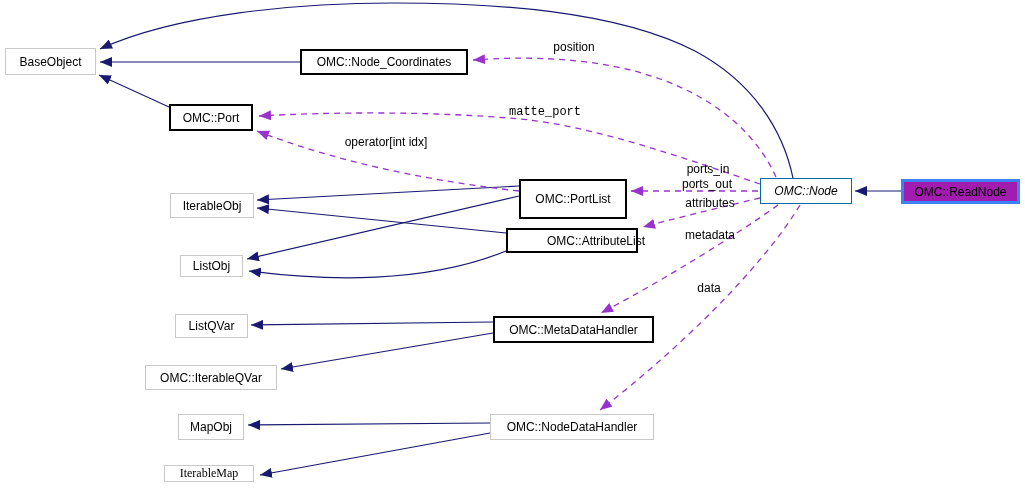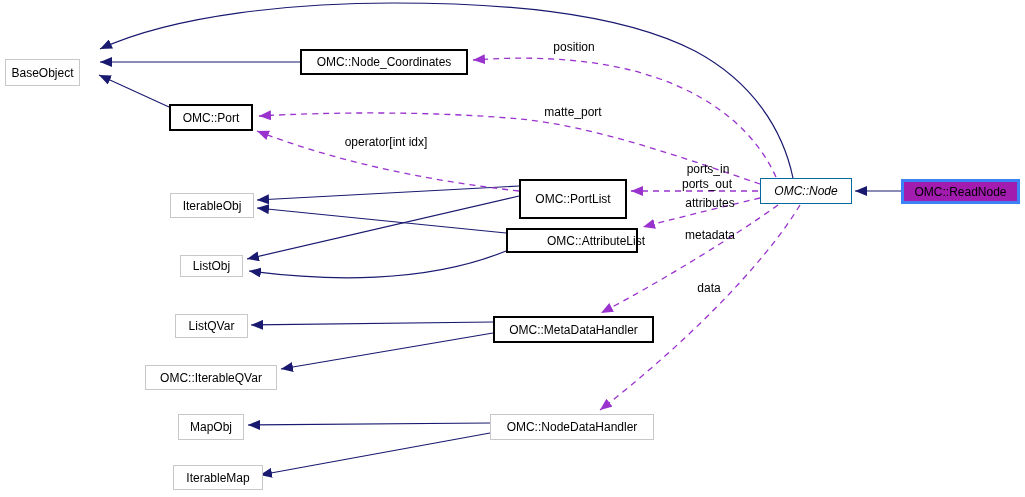--- a/index.html
+++ b/index.html
@@ -66,38 +66,38 @@
       <path d="M 776,177 C 756,133 716,99 660,79 C 600,57 527,56 473,60" marker-end="url(#mpurple)"></path>
       <path d="M 760,184 C 690,160 595,126 520,119 C 432,111 330,112 259,116" marker-end="url(#mpurple)"></path>
       <path d="M 519,191 C 430,181 340,163 257,131" marker-end="url(#mpurple)"></path>
       <path d="M 758,191 L 631,191" marker-end="url(#mpurple)"></path>
       <path d="M 760,198 C 726,206 688,215 643,227" marker-end="url(#mpurple)"></path>
       <path d="M 778,205 C 732,238 660,282 601,313" marker-end="url(#mpurple)"></path>
       <path d="M 800,205 C 762,268 678,350 600,410" marker-end="url(#mpurple)"></path>
     </g>
   </svg>
 
-  <div class="node plain" style="left:5px;   top:59px;  width:75px;  height:27px;">BaseObject</div>
+  <div class="node plain" style="left:5px;   top:48px;  width:91px;  height:27px;">BaseObject</div>
   <div class="node linked" style="left:300px; top:49px;  width:168px; height:26px;">OMC::Node_Coordinates</div>
   <div class="node linked" style="left:169px; top:104px; width:84px;  height:27px;">OMC::Port</div>
   <div class="node plain" style="left:170px; top:193px; width:84px;  height:25px;">IterableObj</div>
   <div class="node linked" style="left:519px; top:179px; width:108px; height:40px;">OMC::PortList</div>
   <div class="node linked" style="left:506px; top:228px; width:132px; height:25px;padding-left:48px;">OMC::AttributeList</div>
   <div class="node plain" style="left:180px; top:255px; width:63px;  height:22px;">ListObj</div>
   <div class="node plain" style="left:175px; top:314px; width:73px;  height:24px;">ListQVar</div>
   <div class="node plain" style="left:145px; top:365px; width:132px; height:25px;">OMC::IterableQVar</div>
   <div class="node linked" style="left:493px; top:316px; width:161px; height:27px;">OMC::MetaDataHandler</div>
   <div class="node plain" style="left:178px; top:414px; width:66px;  height:26px;">MapObj</div>
   <div class="node plain" style="left:490px; top:414px; width:164px; height:26px;">OMC::NodeDataHandler</div>
-  <div class="node plain" style="left:173px; top:465px; width:90px;  height:25px;">IterableMap</div>
+  <div class="node plain" style="left:164px; top:465px; width:90px;  height:17px;font-family:Liberation Serif, serif;">IterableMap</div>
   <div class="node thin-linked" style="left:760px; top:178px; width:92px; height:26px;">OMC::Node</div>
   <div class="node current" style="left:901px; top:179px; width:119px; height:25px;">OMC::ReadNode</div>
 
   <div class="elabel" style="left:574px; top:40px;">position</div>
-  <div class="elabel" style="left:573px; top:105px;">matte_port</div>
+  <div class="elabel" style="left:545px; top:105px;font-family:Liberation Mono, monospace;">matte_port</div>
   <div class="elabel" style="left:386px; top:135px;">operator[int idx]</div>
   <div class="elabel" style="left:708px; top:162px;">ports_in</div>
   <div class="elabel" style="left:707px; top:177px;">ports_out</div>
   <div class="elabel" style="left:710px; top:196px;">attributes</div>
   <div class="elabel" style="left:710px; top:228px;">metadata</div>
   <div class="elabel" style="left:709px; top:281px;">data</div>
 
 </div>
 
 </body></html>

